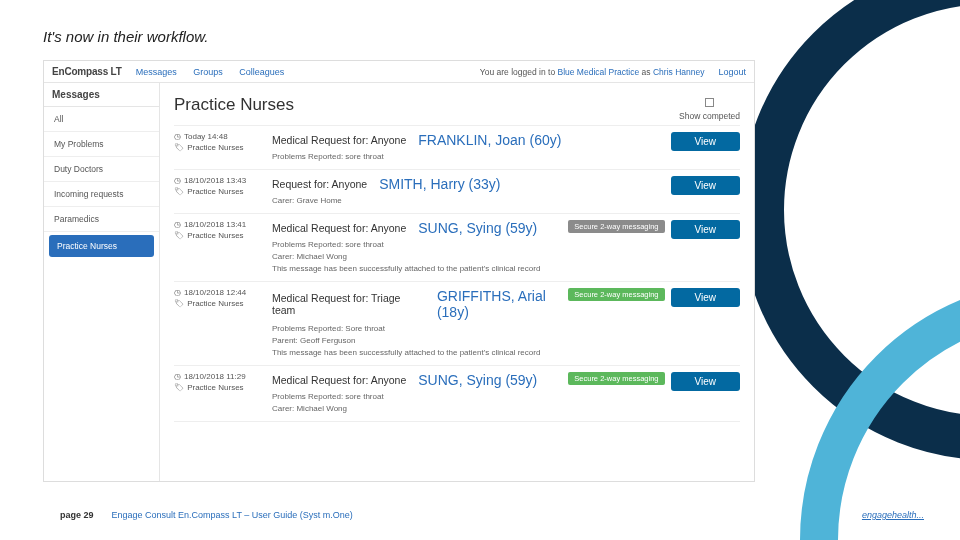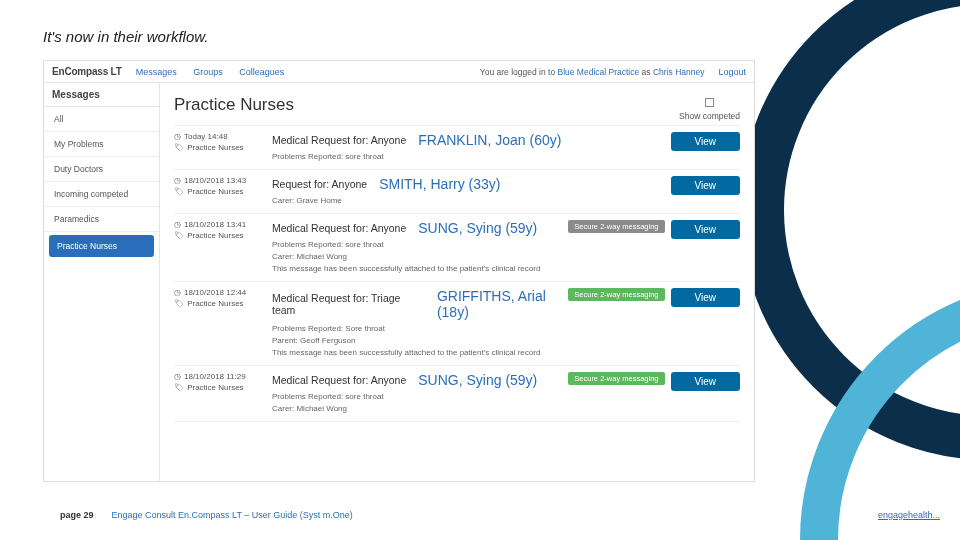--- a/index.html
+++ b/index.html
@@ -49,21 +49,21 @@
     border: 44px solid #0b2e4a; border-radius: 50%;
   }
   .arc-light {
     position: absolute; top: 280px; right: -360px; width: 520px; height: 520px;
     border: 38px solid #4fb4d8; border-radius: 50%;
   }
   
   .footer { position: absolute; left: 60px; bottom: 20px; width: 880px; display: flex; align-items: center; font-size: 9px; }
   .footer .pg { font-weight: bold; color: #333; margin-right: 18px; }
   .footer .doc { color: #2a6ebb; }
-  .footer .link { margin-left: auto; margin-right: 0px; color: #2a6ebb; text-decoration: underline; }
+  .footer .link { margin-left: auto; margin-right: 16px; color: #2a6ebb; text-decoration: underline; font-style: italic; }
 </style>
 </head>
 <body>
 
 <div class="slide">
   <div class="arc-dark"></div>
   <div class="arc-light"></div>
 
   <div class="caption">It's now in their workflow.</div>
 
@@ -84,21 +84,21 @@
       <a class="logout">Logout</a>
     </div>
 
     <div class="appbody">
       <div class="sidebar">
         <div class="side-head">Messages</div>
         <div id="sidebar-items">
             <div class="side-item">All</div>
             <div class="side-item">My Problems</div>
             <div class="side-item">Duty Doctors</div>
-            <div class="side-item">Incoming competed</div>
+            <div class="side-item">Incoming requests</div>
             <div class="side-item">Paramedics</div>
             <div class="side-item active">Practice Nurses</div>
           </div>
       </div>
 
       <div class="main">
         <div class="main-head">
           <div class="main-title">Practice Nurses</div>
           <label class="show-completed">
             <span class="cb"></span>

